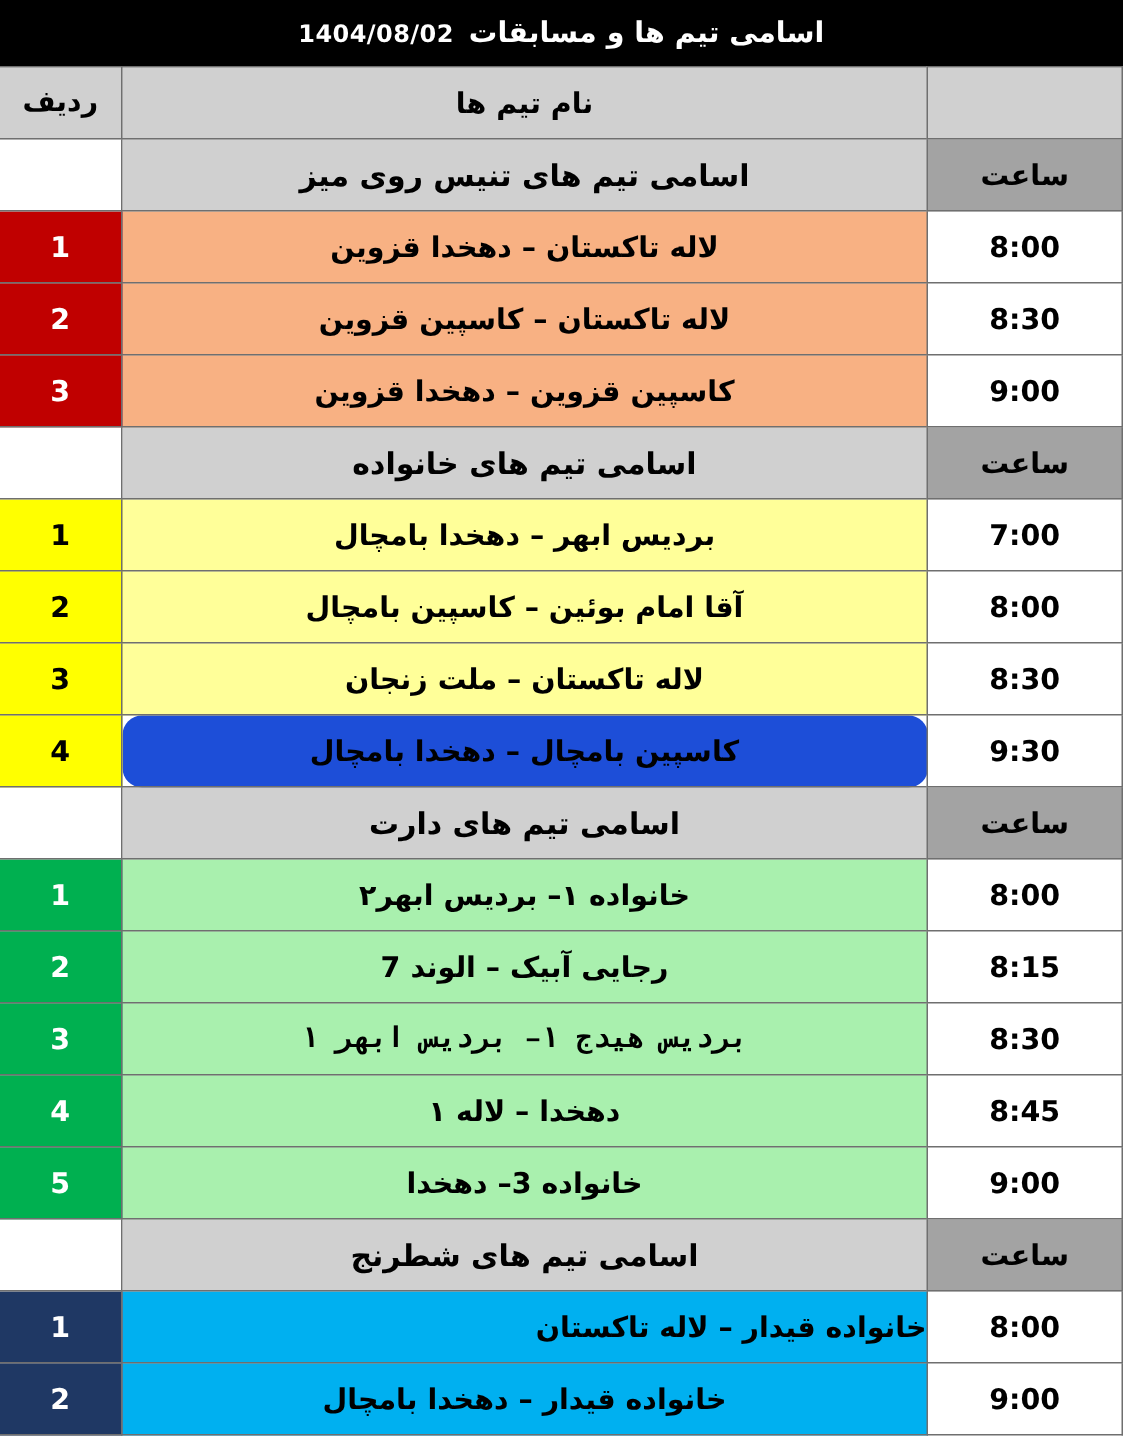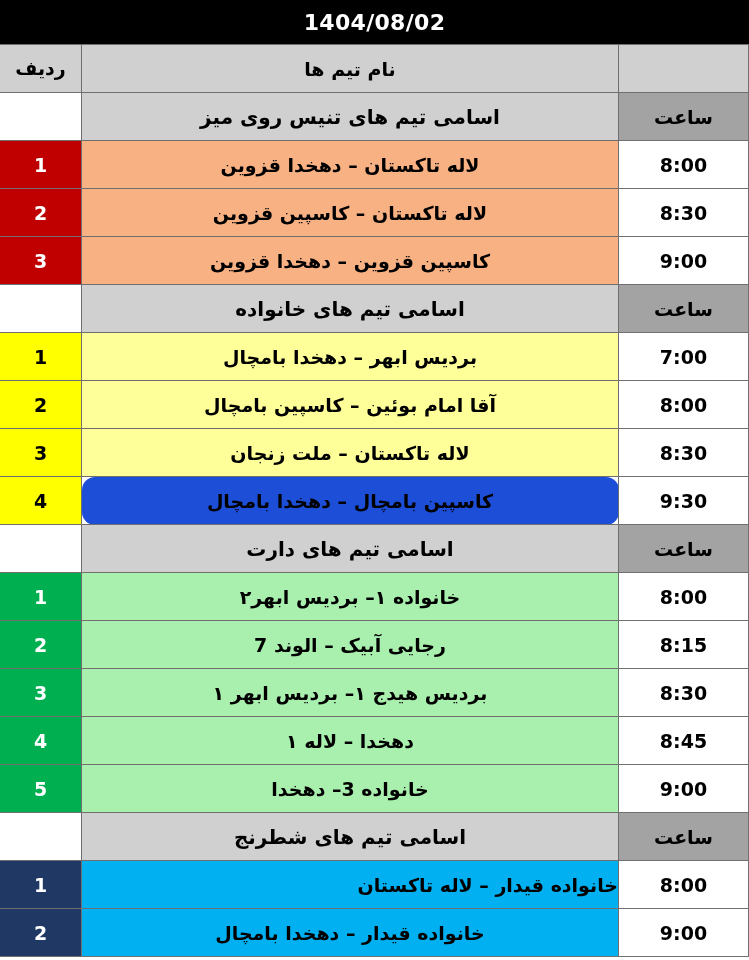--- a/index.html
+++ b/index.html
@@ -28,21 +28,21 @@
     align-items: center;
     justify-content: center;
     gap: 10px;
     font-size: 19px;
     font-weight: bold;
     letter-spacing: 0.3px;
   }
   .title-bar .date {
     direction: ltr;
     unicode-bidi: embed;
-    font-size: 22px;
+    font-size: 16px;
   }
   
   table.schedule {
     width: 749px;
     border-collapse: collapse;
     table-layout: fixed;
   }
   table.schedule td, table.schedule th {
     border: 1px solid #6f6f6f;
     padding: 0;
@@ -99,20 +99,21 @@
   }
 
   .num-lat { direction: ltr; unicode-bidi: embed; }
 </style>
 </head>
 <body>
 
 <div class="sheet">
 
   <div class="title-bar">
+    <span>اسامی تیم ها و مسابقات</span>
     <span class="date">1404/08/02</span>
   </div>
 
   <table class="schedule">
     <colgroup>
       <col class="c-time">
       <col class="c-name">
       <col class="c-index">
     </colgroup>
     <thead>
@@ -180,21 +181,21 @@
           <td class="cell-name" style="background: rgb(169, 240, 174); margin-top: 18px;">خانواده ۱– بردیس ابهر۲</td>
           <td class="cell-index" style="background: rgb(0, 176, 80); color: rgb(255, 255, 255);">1</td>
         </tr>
         <tr>
           <td class="cell-time"><span class="num-lat">8:15</span></td>
           <td class="cell-name" style="background: rgb(169, 240, 174);">رجایی آبیک – الوند 7</td>
           <td class="cell-index" style="background: rgb(0, 176, 80); color: rgb(255, 255, 255);">2</td>
         </tr>
         <tr>
           <td class="cell-time"><span class="num-lat">8:30</span></td>
-          <td class="cell-name" style="background: rgb(169, 240, 174);">بردیس هیدج ۱– بردیس ابهر ۱</td>
+          <td class="cell-name" style="background: rgb(169, 240, 174); font-family: Liberation Mono, monospace;">بردیس هیدج ۱– بردیس ابهر ۱</td>
           <td class="cell-index" style="background: rgb(0, 176, 80); color: rgb(255, 255, 255);">3</td>
         </tr>
         <tr>
           <td class="cell-time"><span class="num-lat">8:45</span></td>
           <td class="cell-name" style="background: rgb(169, 240, 174);">دهخدا – لاله ۱</td>
           <td class="cell-index" style="background: rgb(0, 176, 80); color: rgb(255, 255, 255);">4</td>
         </tr>
         <tr>
           <td class="cell-time"><span class="num-lat">9:00</span></td>
           <td class="cell-name" style="background: rgb(169, 240, 174);">خانواده 3– دهخدا</td>

